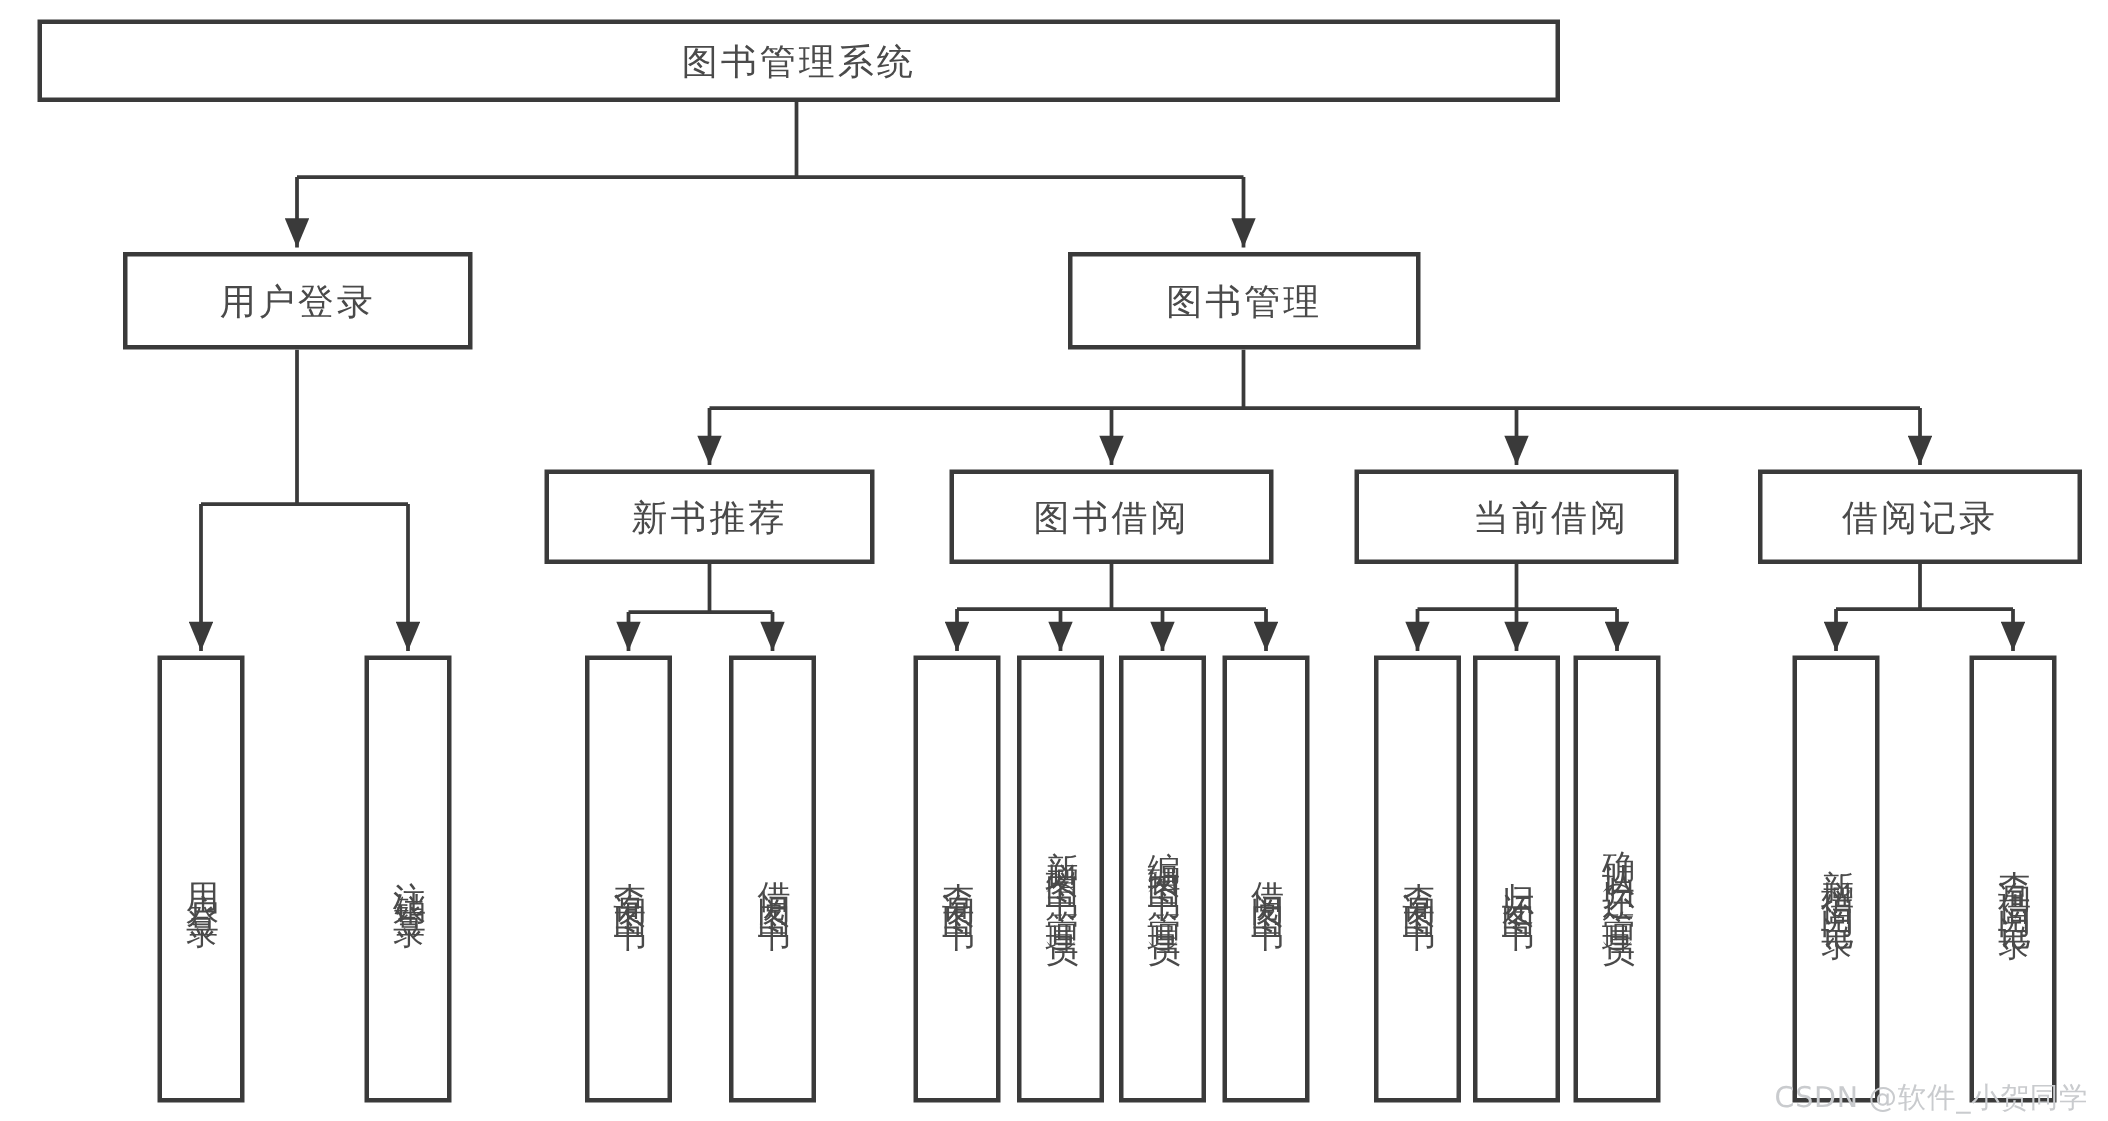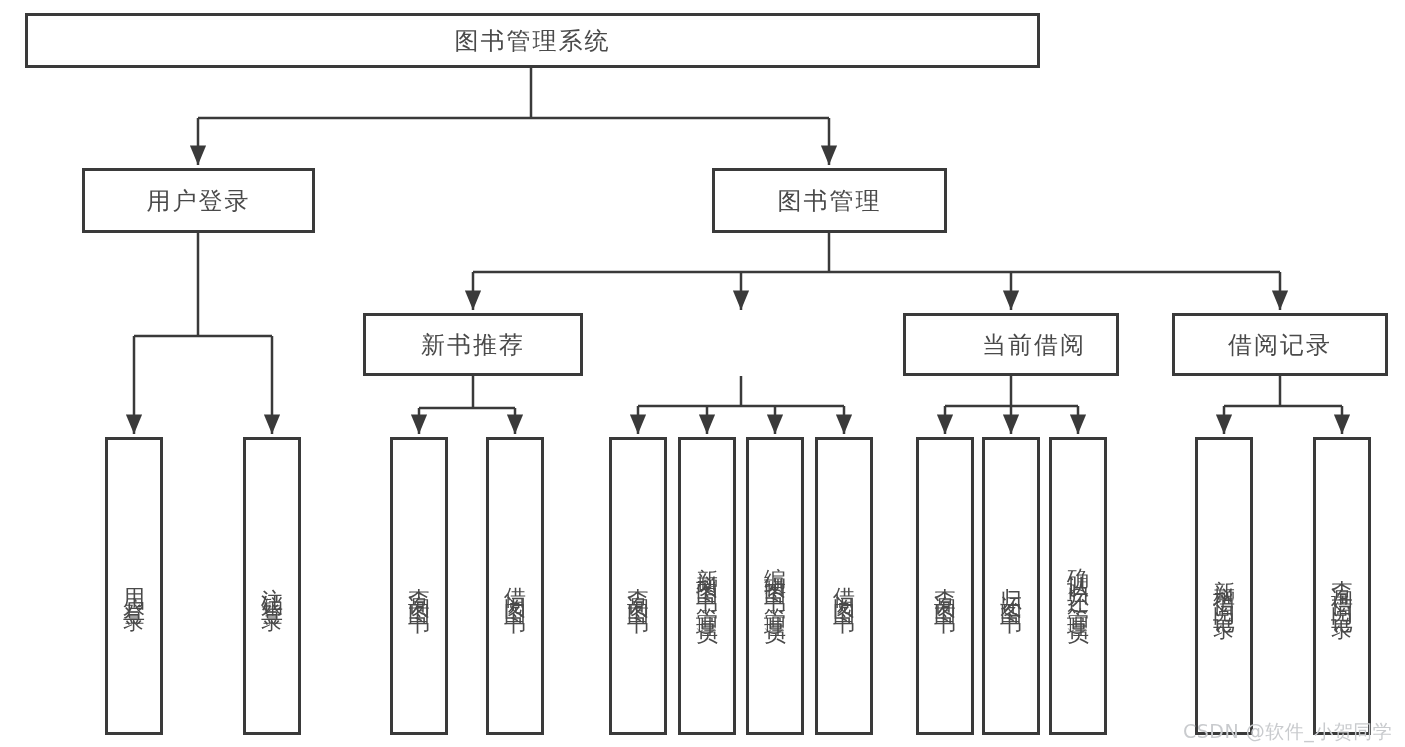--- a/index.html
+++ b/index.html
@@ -112,20 +112,23 @@
   <div class="node" style="left:82px;top:168px;width:233px;height:65px;">
     <span class="h-label">用户登录</span>
   </div>
   <div class="node" style="left:363px;top:313px;width:220px;height:63px;">
     <span class="h-label">新书推荐</span>
   </div>
 
   <div class="node" style="left:712px;top:168px;width:235px;height:65px;">
     <span class="h-label">图书管理</span>
   </div>
+  <div class="node" style="left:633px;top:313px;width:216px;height:63px;">
+    <span class="h-label">图书借阅</span>
+  </div>
   <div class="node" style="left:903px;top:313px;width:216px;height:63px;padding-left:46px;">
     <span class="h-label">当前借阅</span>
   </div>
   <div class="node" style="left:1172px;top:313px;width:216px;height:63px;">
     <span class="h-label">借阅记录</span>
   </div>
 
   <div class="node" style="left:105px;top:437px;width:58px;height:298px;">
     <span class="v-label">用户登录</span>
   </div>

